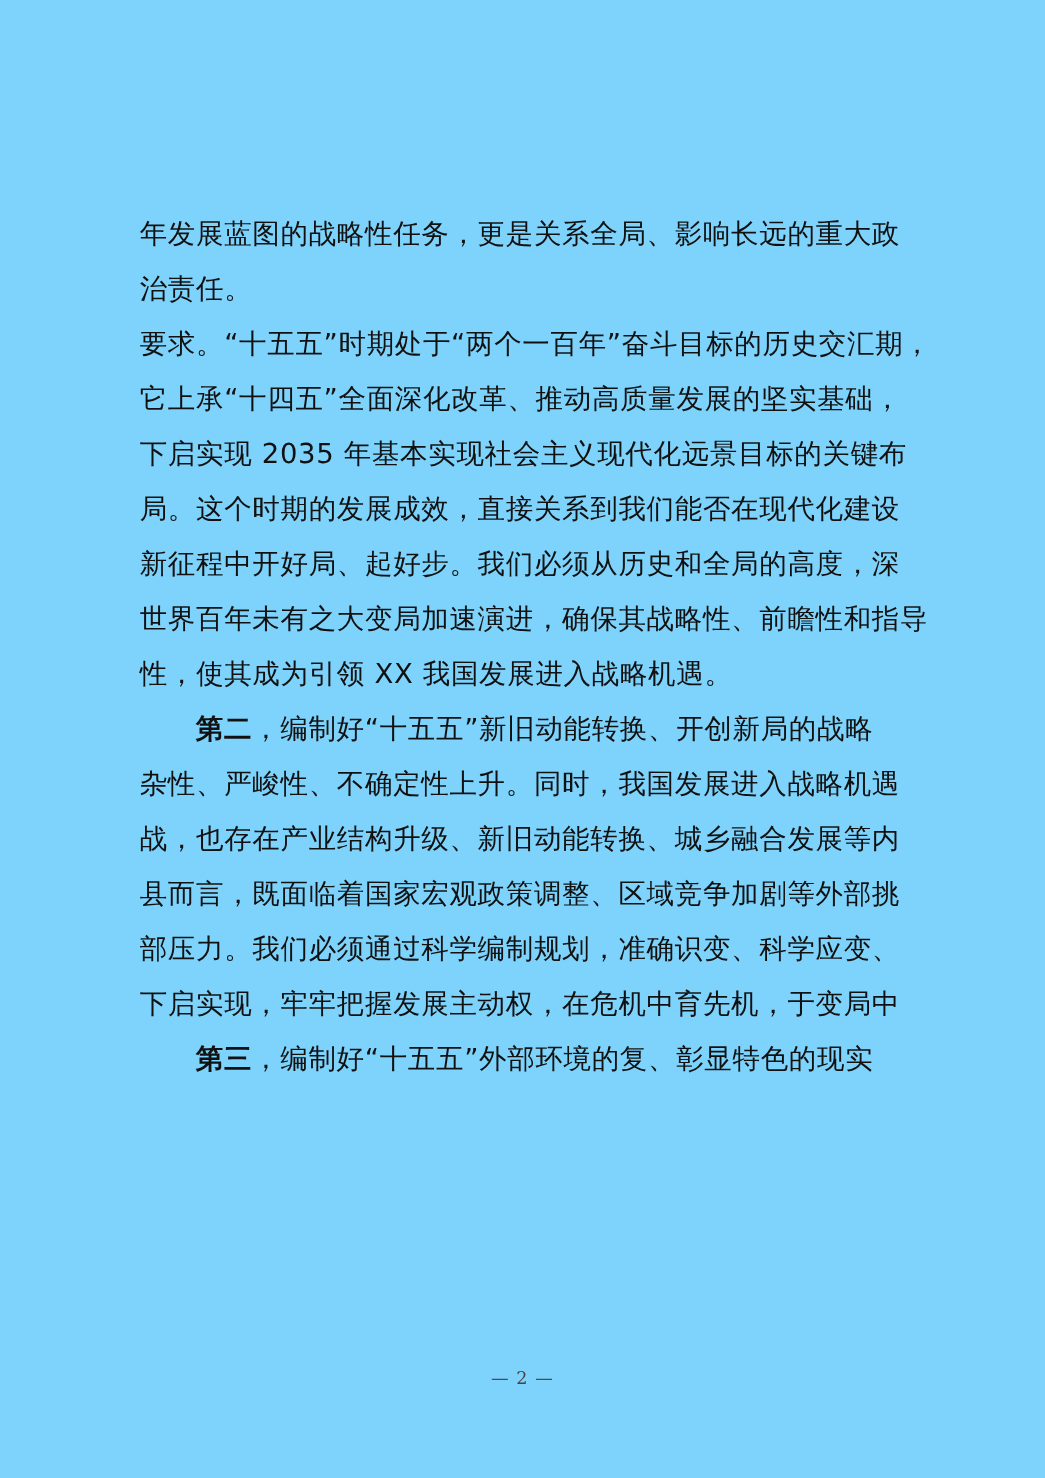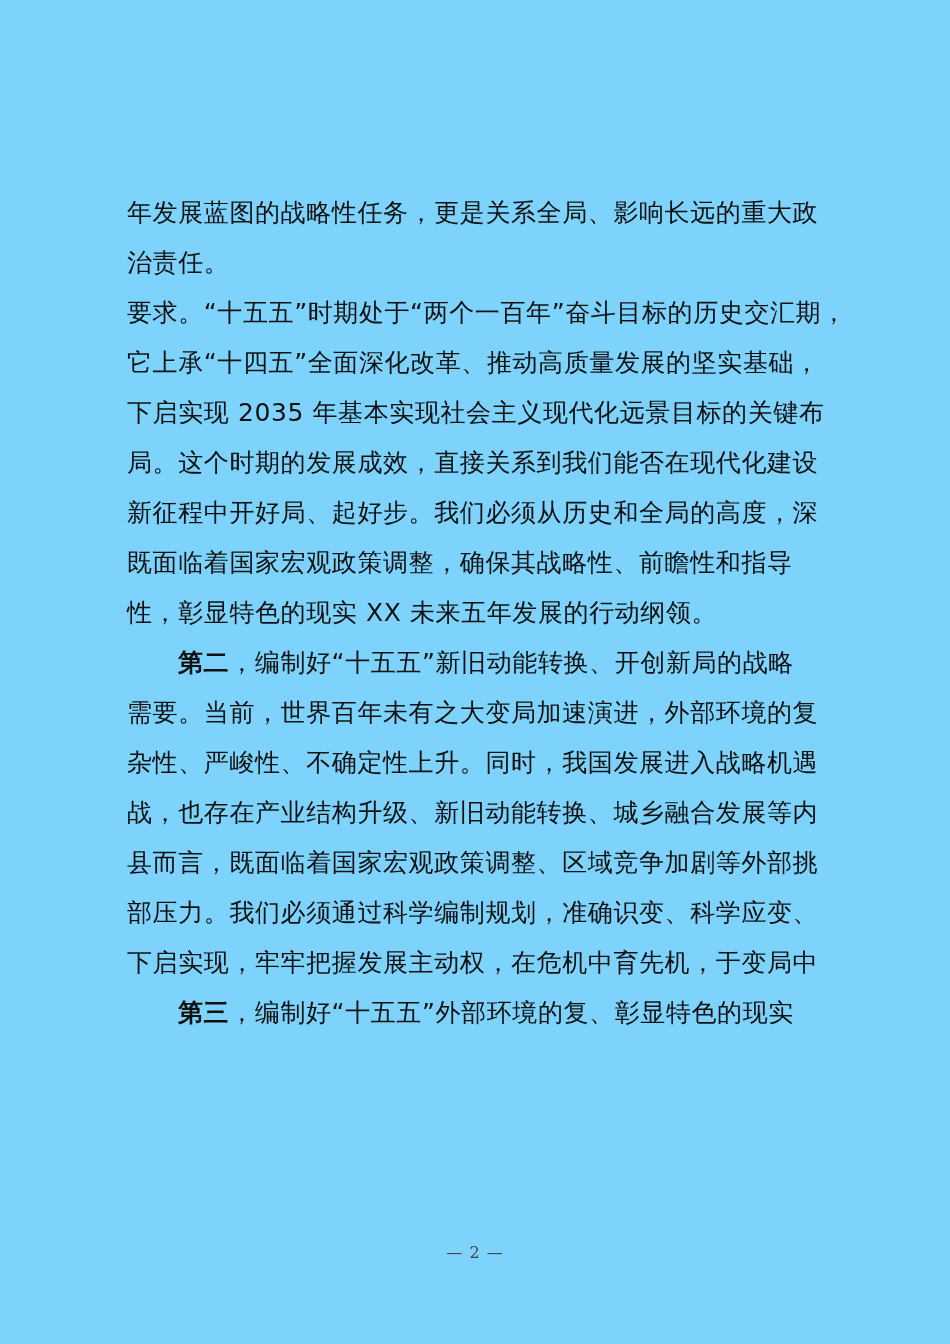--- a/index.html
+++ b/index.html
@@ -59,24 +59,23 @@
 
 <div class="page">
   <div class="body-text">
     <div class="line"><span class="bold"></span><span>年发展蓝图的战略性任务，更是关系全局、影响长远的重大政</span></div>
     <div class="line"><span class="bold"></span><span>治责任。</span></div>
     <div class="line"><span class="bold"></span><span>要求。“十五五”时期处于“两个一百年”奋斗目标的历史交汇期，</span></div>
     <div class="line"><span class="bold"></span><span>它上承“十四五”全面深化改革、推动高质量发展的坚实基础，</span></div>
     <div class="line"><span class="bold"></span><span>下启实现 2035 年基本实现社会主义现代化远景目标的关键布</span></div>
     <div class="line"><span class="bold"></span><span>局。这个时期的发展成效，直接关系到我们能否在现代化建设</span></div>
     <div class="line"><span class="bold"></span><span>新征程中开好局、起好步。我们必须从历史和全局的高度，深</span></div>
-    <div class="line"><span class="bold"></span><span>既面临着国家宏观政策调整，确保其战略性、前瞻性和指导</span></div>
-    <div class="line"><span class="bold"></span><span>性，彰显特色的现实 XX 未来五年发展的行动纲领。</span></div>
+    <div class="line"><span class="bold"></span><span>世界百年未有之大变局加速演进，确保其战略性、前瞻性和指导</span></div>
+    <div class="line"><span class="bold"></span><span>性，使其成为引领 XX 我国发展进入战略机遇。</span></div>
     <div class="line indent"><span class="bold">第二</span><span>，编制好“十五五”新旧动能转换、开创新局的战略</span></div>
-    <div class="line"><span class="bold"></span><span>需要。当前，世界百年未有之大变局加速演进，外部环境的复</span></div>
     <div class="line"><span class="bold"></span><span>杂性、严峻性、不确定性上升。同时，我国发展进入战略机遇</span></div>
     <div class="line"><span class="bold"></span><span>战，也存在产业结构升级、新旧动能转换、城乡融合发展等内</span></div>
     <div class="line"><span class="bold"></span><span>县而言，既面临着国家宏观政策调整、区域竞争加剧等外部挑</span></div>
     <div class="line"><span class="bold"></span><span>部压力。我们必须通过科学编制规划，准确识变、科学应变、</span></div>
     <div class="line"><span class="bold"></span><span>下启实现，牢牢把握发展主动权，在危机中育先机，于变局中</span></div>
     <div class="line indent"><span class="bold">第三</span><span>，编制好“十五五”外部环境的复、彰显特色的现实</span></div>
   </div>
 
   <div class="footer">— 2 —</div>
 </div>

